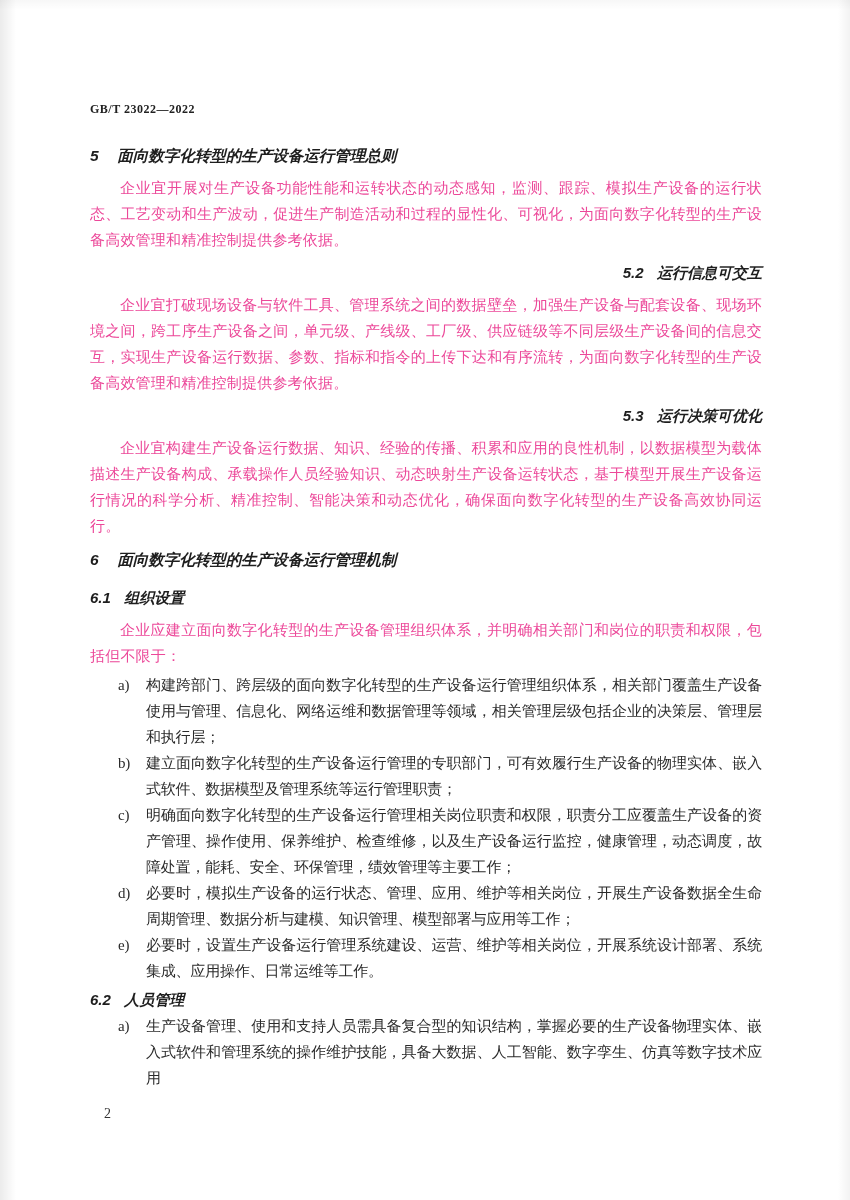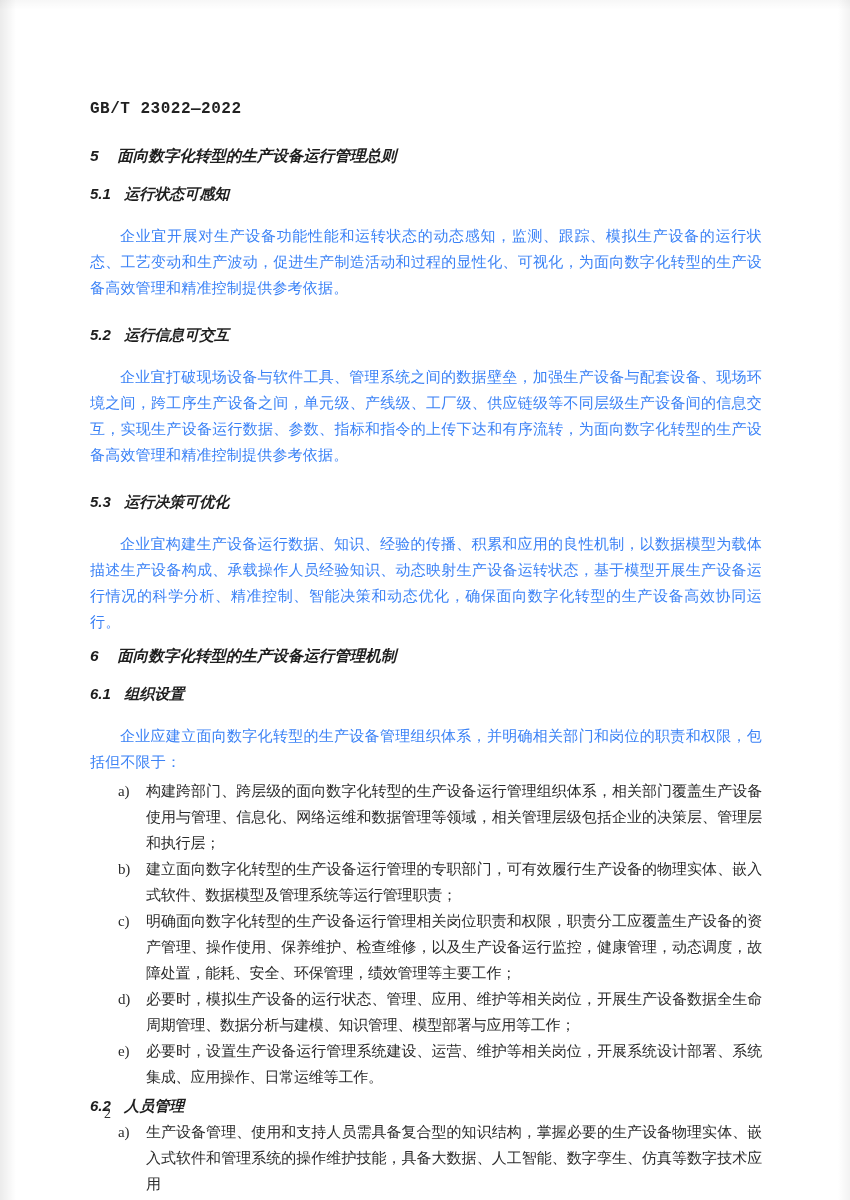--- a/index.html
+++ b/index.html
@@ -13,48 +13,48 @@
     font-family: "Liberation Serif", "DejaVu Serif", serif;
     color: #2b2b2b;
   }
   .page {
     box-sizing: border-box;
     width: 850px; height: 1200px;
     padding: 98px 88px 0 90px;
     position: relative;
   }
   .std-header {
-    font-family: Liberation Mono, monospace;
+    font-family: Liberation Serif, serif;
     font-weight: bold;
-    font-size: 16px;
+    font-size: 12px;
     line-height: 22px;
     letter-spacing: 0.5px;
     color: #222;
   }
   .h1, .h2 {
     font-family: "Liberation Sans", "DejaVu Sans", sans-serif;
     font-weight: bold;
     color: #1e1e1e;
     line-height: 20px;
     font-style: italic;
   }
   .h1 { font-size: 15.5px; margin-top: 26px; }
   .h1.ch6 { margin-top: 11px; }
   .h2 { font-size: 15px; margin-top: 18px; }
-  .h2.tight { margin-top: 24px; }
+  .h2.tight { margin-top: 10px; text-align: right; }
   .h2.after-list { margin-top: 6px; }
   .hnum { display: inline-block; margin-right: 0.9em; }
   .h1 .hnum { margin-right: 1.2em; }
   .para {
     font-size: 15px;
     line-height: 26px;
     text-align: justify;
     text-indent: 2em;
-    margin-top: 19px;
-    color: #3b82f6;
+    margin-top: 9px;
+    color: #ec4899;
     letter-spacing: 0.2px;
   }
   .list { margin-top: 3px; }
   .li {
     display: flex;
     font-size: 15px;
     line-height: 26px;
     text-align: justify;
     color: #2b2b2b;
     letter-spacing: -0.2px;
@@ -76,23 +76,20 @@
 <body>
 
 <div class="page">
 
   <div class="std-header">GB/T 23022—2022</div>
 
   <div class="h1">
     <span class="hnum">5</span><span>面向数字化转型的生产设备运行管理总则</span>
   </div>
 
-  <div class="h2">
-    <span class="hnum">5.1</span><span>运行状态可感知</span>
-  </div>
   <div class="para">企业宜开展对生产设备功能性能和运转状态的动态感知，监测、跟踪、模拟生产设备的运行状态、工艺变动和生产波动，促进生产制造活动和过程的显性化、可视化，为面向数字化转型的生产设备高效管理和精准控制提供参考依据。</div>
 
   <div class="h2 tight">
     <span class="hnum">5.2</span><span>运行信息可交互</span>
   </div>
   <div class="para">企业宜打破现场设备与软件工具、管理系统之间的数据壁垒，加强生产设备与配套设备、现场环境之间，跨工序生产设备之间，单元级、产线级、工厂级、供应链级等不同层级生产设备间的信息交互，实现生产设备运行数据、参数、指标和指令的上传下达和有序流转，为面向数字化转型的生产设备高效管理和精准控制提供参考依据。</div>
 
   <div class="h2 tight">
     <span class="hnum">5.3</span><span>运行决策可优化</span>
   </div>

